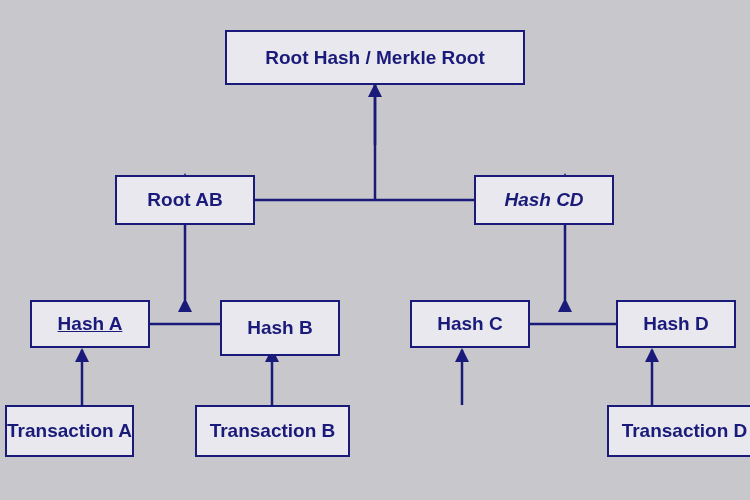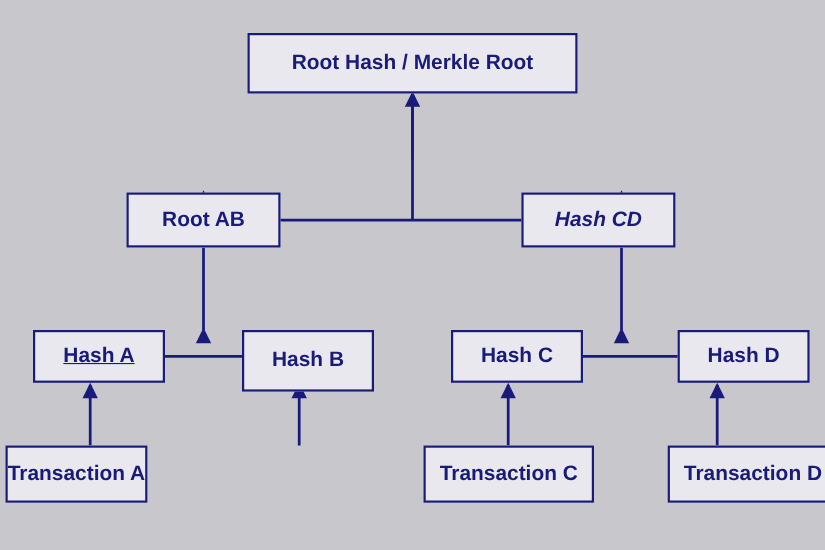--- a/index.html
+++ b/index.html
@@ -109,18 +109,18 @@
   <div class="node" style="left:30px; top:300px; width:120px; height:48px;text-decoration:underline;">Hash A</div>
 
   <div class="node" style="left:220px; top:300px; width:120px; height:56px;">Hash B</div>
 
   <div class="node" style="left:410px; top:300px; width:120px; height:48px;">Hash C</div>
 
   <div class="node" style="left:600px; top:300px; width:120px; height:48px;margin-left:16px;">Hash D</div>
 
   <div class="node" style="left:5px; top:405px; width:129px; height:52px;">Transaction A</div>
 
+  <div class="node" style="left:195px; top:405px; width:155px; height:52px;">Transaction B</div>
 
-  <div class="node" style="left:385px; top:405px; width:155px; height:52px;">Transaction C</div>
 
   <div class="node" style="left:575px; top:405px; width:155px; height:52px;margin-left:32px;">Transaction D</div>
 
 </div>
 
 </body></html>

